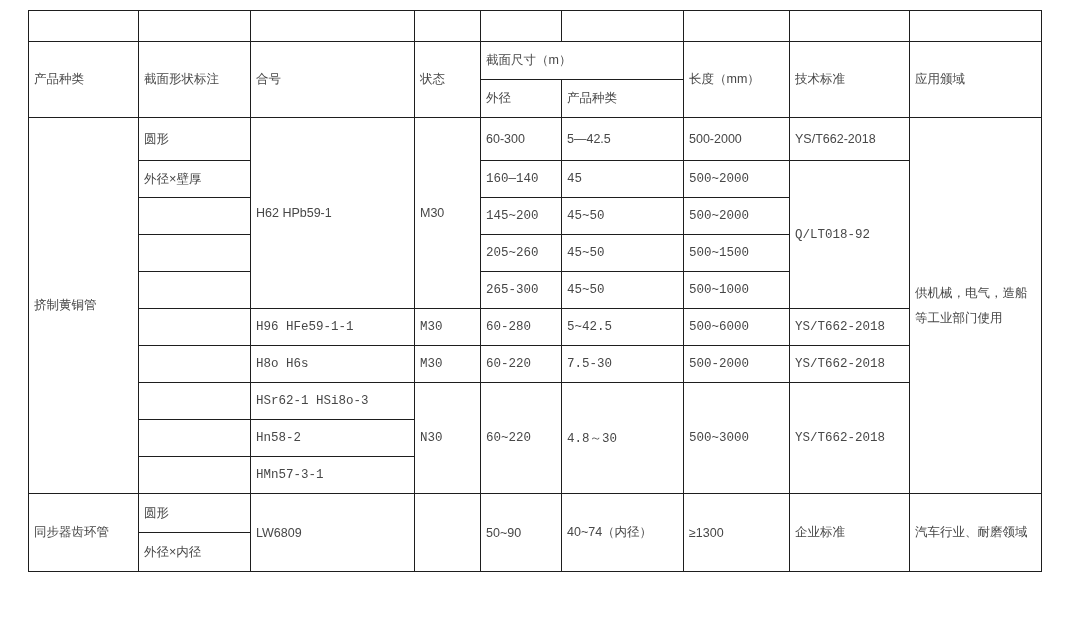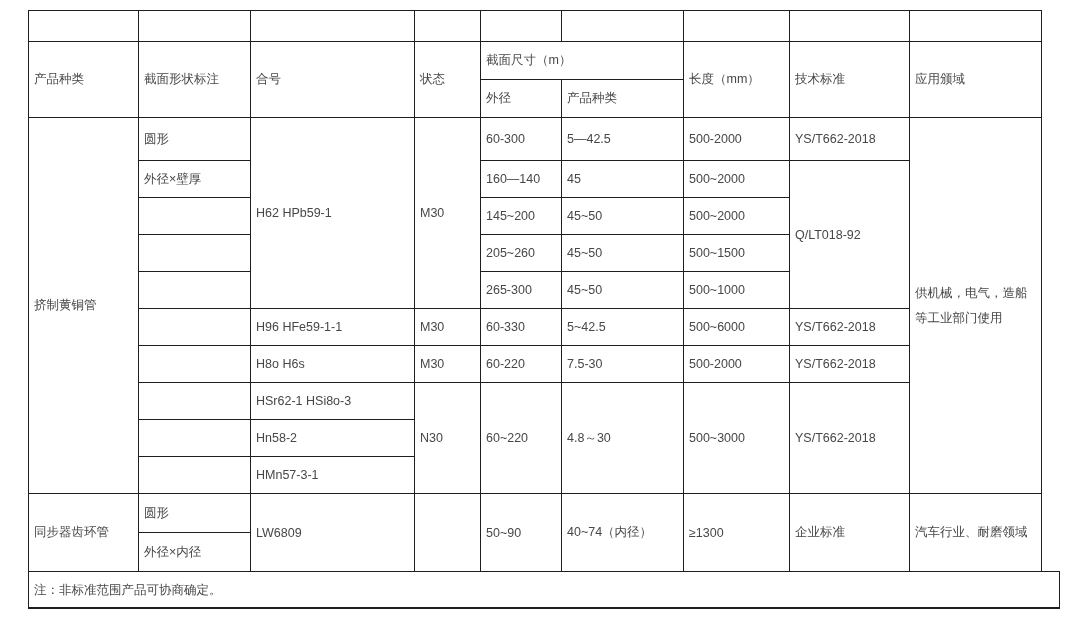--- a/index.html
+++ b/index.html
@@ -27,21 +27,21 @@
     padding: 1px 5px;
     text-align: left;
     vertical-align: middle;
     font-weight: normal;
     overflow: hidden;
     word-break: break-all;
   }
   tr.r-spacer { height: 31px; }
   tr.r-head  { height: 38px; }
   tr.r-tall  { height: 43px; }
-  tr.r-data  { height: 37px; }
+  tr.r-data  { height: 37px; font-family: Liberation Mono, monospace; }
   tr.r-last  { height: 39px; }
   .app-line { display: block; line-height: 25px; }
   .note {
     box-sizing: border-box;
     width: 1032px;
     margin-top: -1px;
     height: 38px;
     line-height: 36px;
     border: 1px solid #1e1e1e;
     border-bottom-width: 2px;
@@ -137,21 +137,21 @@
       <td></td>
       <td>265-300</td>
       <td>45~50</td>
       <td>500~1000</td>
     </tr>
 
     <tr class="r-data">
       <td></td>
       <td>H96 HFe59-1-1</td>
       <td>M30</td>
-      <td>60-330</td>
+      <td>60-280</td>
       <td>5~42.5</td>
       <td>500~6000</td>
       <td>YS/T662-2018</td>
     </tr>
 
     <tr class="r-data">
       <td></td>
       <td>H8o H6s</td>
       <td>M30</td>
       <td>60-220</td>
@@ -193,16 +193,13 @@
         <span class="app-line">汽车行业、耐磨领域</span>
       </td>
     </tr>
 
     <tr class="r-last">
       <td>外径×内径</td>
     </tr>
   </tbody>
     </table>
 
-  <div class="note">
-    <span>注：非标准范围产品可协商确定。</span>
-  </div>
 </div>
 
 </body></html>

